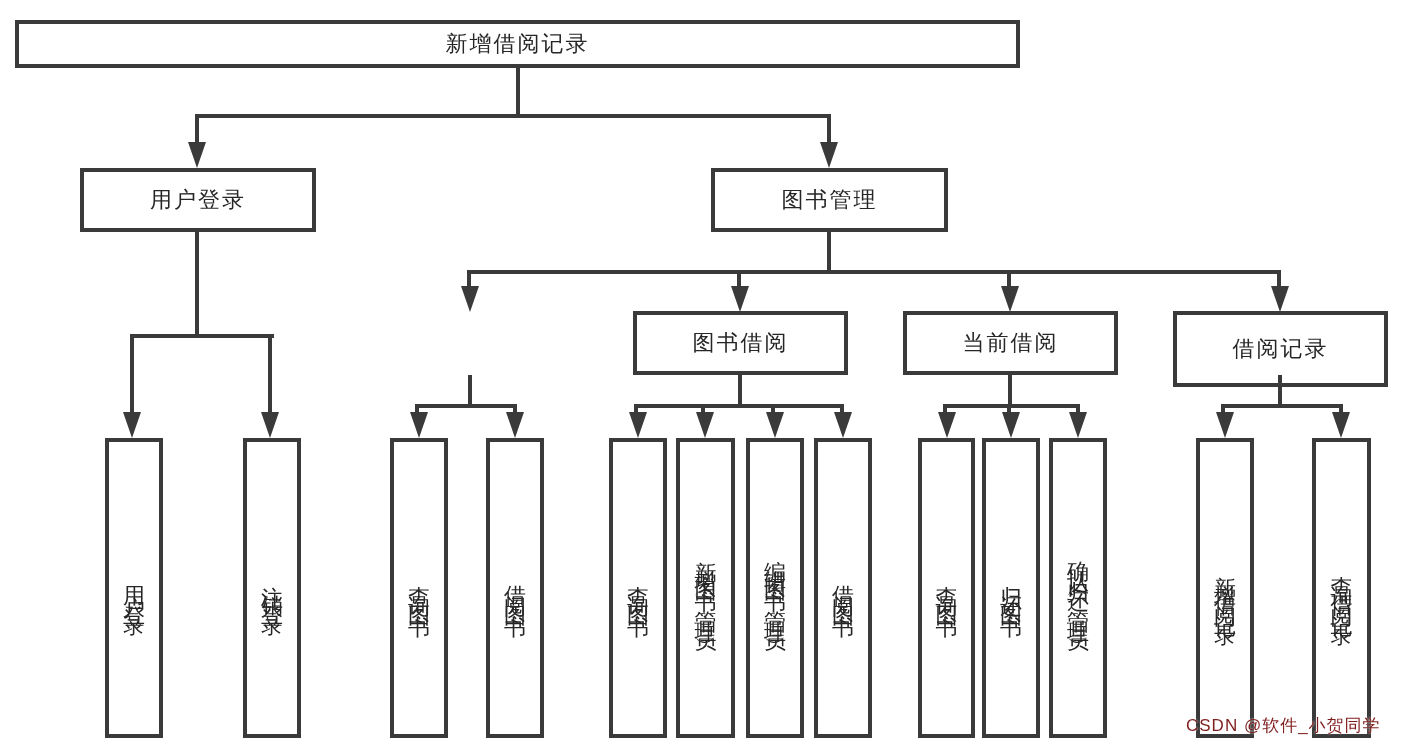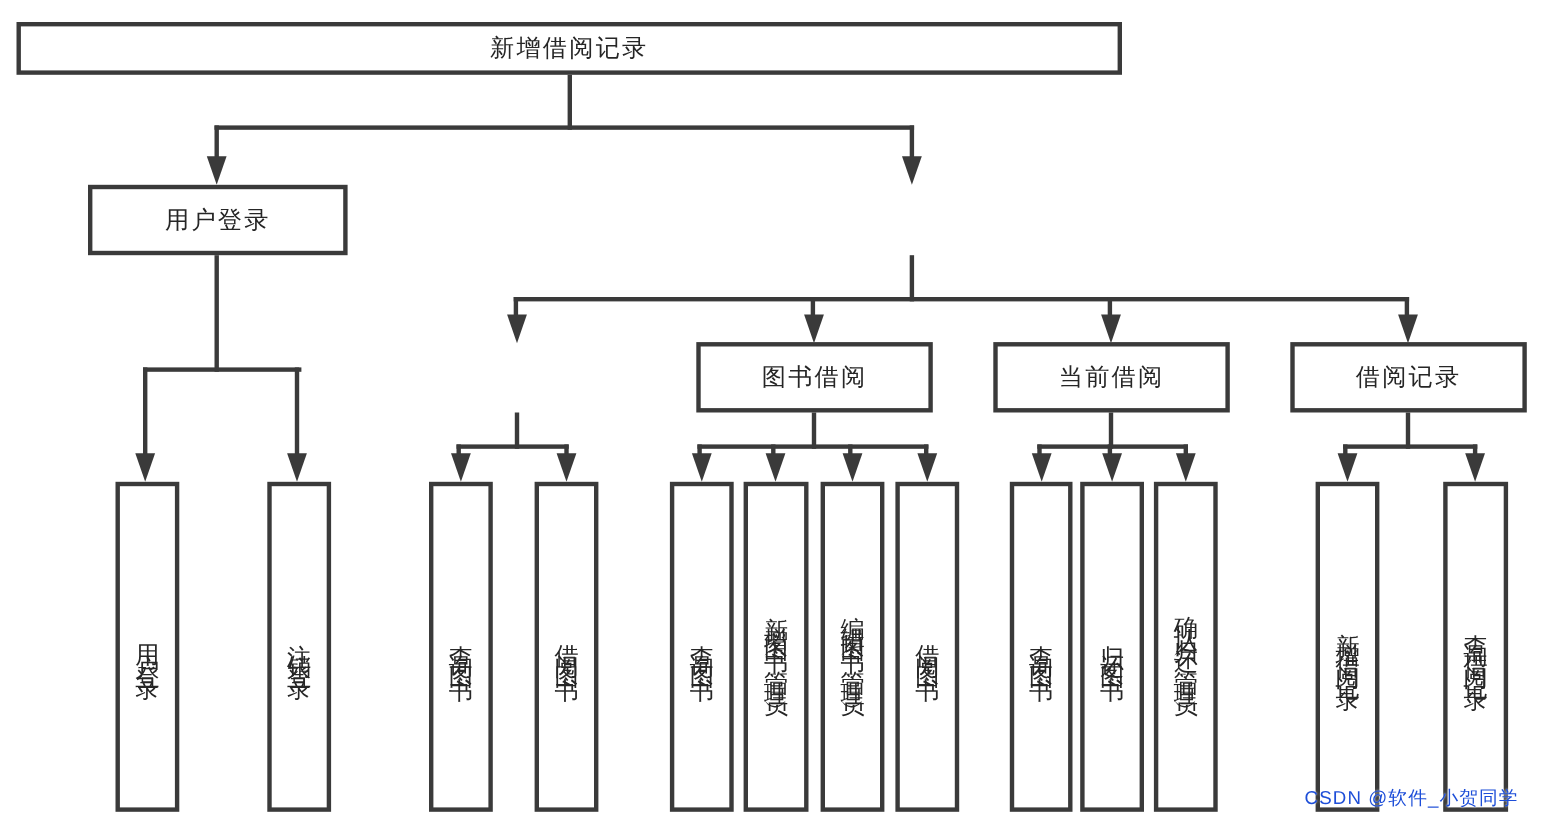--- a/index.html
+++ b/index.html
@@ -20,21 +20,21 @@
   .hline,.vline{position:absolute;background:#3a3a3a;}
   .hline{height:4px;}
   .vline{width:4px;}
   .arr{
     position:absolute;width:0;height:0;
     border-left:9px solid transparent;border-right:9px solid transparent;
     border-top:26px solid #3a3a3a;
   }
   .watermark{
     position:absolute;left:1186px;top:714px;
-    font-size:17px;color:#1d4ed8;letter-spacing:1px;white-space:nowrap;
+    font-size:17px;color:#7f1d1d;letter-spacing:1px;white-space:nowrap;
     text-shadow:0 0 2px #ffffff;
   }
 </style>
 </head>
 <body>
 
 <div class="canvas">
 
   <div class="node" style="left:15px;top:20px;width:1005px;height:48px;">
     <span>新增借阅记录</span>
@@ -42,20 +42,23 @@
 
   <div class="vline" style="left:516px;top:68px;height:50px;"></div>
   <div class="hline" style="left:195px;top:114px;width:636px;"></div>
   <div class="vline" style="left:195px;top:114px;height:34px;"></div>
   <div class="vline" style="left:827px;top:114px;height:34px;"></div>
   <div class="arr" style="left:188px;top:142px;"></div>
   <div class="arr" style="left:820px;top:142px;"></div>
 
   <div class="node" style="left:80px;top:168px;width:236px;height:64px;">
     <span>用户登录</span>
+  </div>
+  <div class="node" style="left:711px;top:168px;width:237px;height:64px;">
+    <span>图书管理</span>
   </div>
 
   <div class="vline" style="left:195px;top:232px;height:106px;"></div>
   <div class="hline" style="left:130px;top:334px;width:144px;"></div>
   <div class="vline" style="left:130px;top:334px;height:80px;"></div>
   <div class="vline" style="left:268px;top:334px;height:80px;"></div>
   <div class="arr" style="left:123px;top:412px;"></div>
   <div class="arr" style="left:261px;top:412px;"></div>
 
   <div class="vline" style="left:827px;top:232px;height:42px;"></div>
@@ -68,21 +71,21 @@
   <div class="arr" style="left:731px;top:286px;"></div>
   <div class="arr" style="left:1001px;top:286px;"></div>
   <div class="arr" style="left:1271px;top:286px;"></div>
 
   <div class="node" style="left:633px;top:311px;width:215px;height:64px;">
     <span>图书借阅</span>
   </div>
   <div class="node" style="left:903px;top:311px;width:215px;height:64px;">
     <span>当前借阅</span>
   </div>
-  <div class="node" style="left:1173px;top:311px;width:215px;height:64px;text-align:right;">
+  <div class="node" style="left:1173px;top:311px;width:215px;height:76px;text-align:right;">
     <span>借阅记录</span>
   </div>
 
   <div class="vline" style="left:468px;top:375px;height:33px;"></div>
   <div class="hline" style="left:415px;top:404px;width:102px;"></div>
   <div class="vline" style="left:415px;top:404px;height:14px;"></div>
   <div class="vline" style="left:513px;top:404px;height:14px;"></div>
   <div class="arr" style="left:410px;top:412px;"></div>
   <div class="arr" style="left:506px;top:412px;"></div>
 

